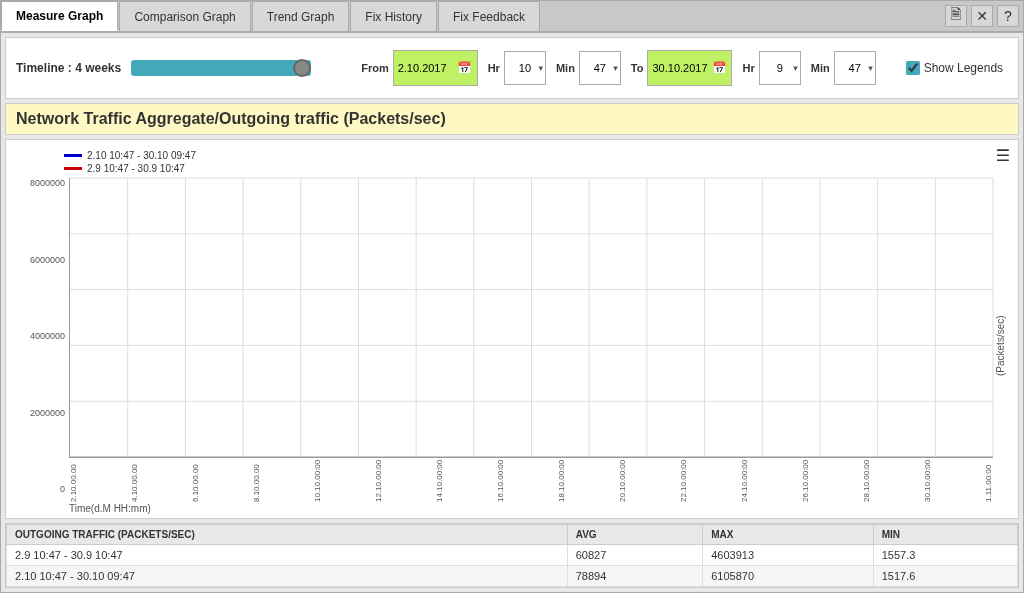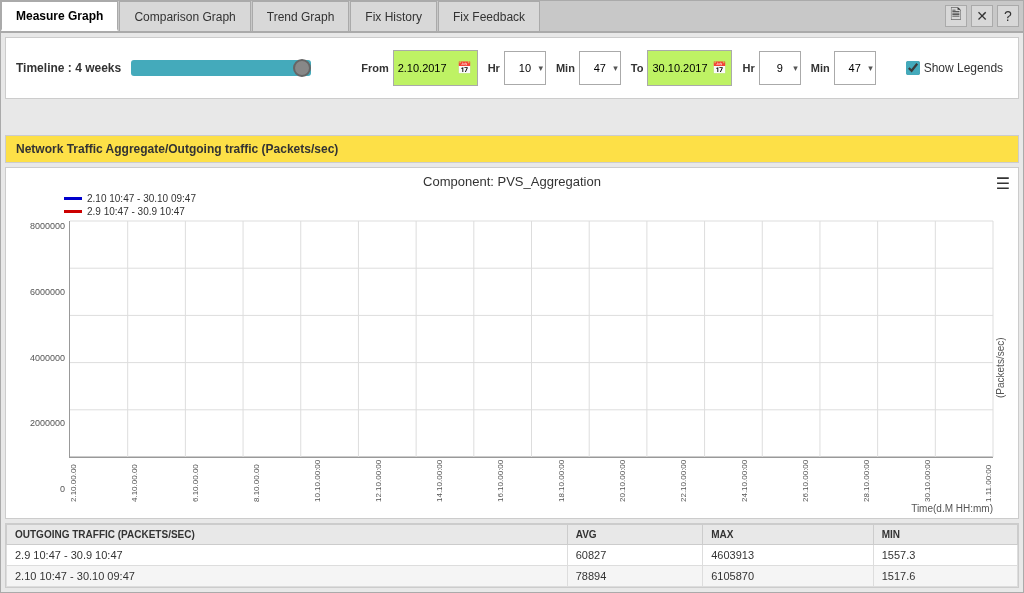--- a/index.html
+++ b/index.html
@@ -27,21 +27,21 @@
     .date-input { width: 85px; height: 36px; border: 1px solid #aaa; background: #bef264; padding: 2px 4px; font-size: 11px; display: flex; align-items: center; justify-content: space-between; }
     .date-cal-icon { color: #666; font-size: 12px; }
     .small-select { width: 42px; height: 34px; border: 1px solid #aaa; background: #fff; padding: 1px 2px; font-size: 11px; appearance: none; -webkit-appearance: none; text-align: center; cursor: pointer; }
     .select-wrapper { position: relative; display: inline-flex; align-items: center; }
     .select-wrapper::after { content: '▾'; position: absolute; right: 3px; font-size: 9px; color: #555; pointer-events: none; }
     .show-legends { display: flex; align-items: center; gap: 4px; margin-left: 20px; }
     .checkbox-blue { width: 14px; height: 14px; accent-color: #4ab; cursor: pointer; }
     .legend-label { font-size: 12px; color: #333; }
 
     
-    .graph-title-bar { background: #fde047; border: 1px solid #ccc; padding: 6px 10px; font-size: 12px; font-weight: bold; color: #333; margin-top: 32px; }
+    .graph-title-bar { background: #fef9c3; border: 1px solid #ccc; padding: 6px 10px; font-size: 16px; font-weight: bold; color: #333; }
 
     
     .chart-container { flex: 1; background: #fff; border: 1px solid #ccc; padding: 6px 8px 4px 8px; display: flex; flex-direction: column; position: relative; min-height: 0; }
     .chart-header { display: flex; justify-content: center; align-items: center; margin-bottom: 4px; position: relative; }
     .chart-title { font-size: 13px; color: #333; font-weight: normal; }
     .hamburger-icon { position: absolute; right: 0; top: 0; cursor: pointer; font-size: 16px; color: #333; }
 
     .chart-legends { display: flex; flex-direction: column; gap: 2px; margin-bottom: 4px; margin-left: 50px; }
     .legend-item { display: flex; align-items: center; gap: 5px; font-size: 10px; color: #333; }
     .legend-color { width: 18px; height: 3px; }
@@ -145,21 +145,20 @@
         <input type="checkbox" class="checkbox-blue" checked="" style="">
         <span class="legend-label">Show Legends</span>
       </div>
     </div>
 
     <div class="graph-title-bar">Network Traffic Aggregate/Outgoing traffic (Packets/sec)</div>
 
     <div class="chart-container">
 
       <div class="chart-header">
-        <span class="chart-title">Component: PVS_Aggregation</span>
         <span class="hamburger-icon">☰</span>
       </div>
 
       <div class="chart-legends">
         <div class="legend-item">
           <div class="legend-color" style="background:#0000cc;"></div>
           <span>2.10 10:47 - 30.10 09:47</span>
         </div>
         <div class="legend-item">
           <div class="legend-color" style="background:#cc0000;"></div>
@@ -265,21 +264,21 @@
             <span style="font-size:8px; color:#555; writing-mode:vertical-lr; transform:rotate(180deg);">18.10.00:00</span>
             <span style="font-size:8px; color:#555; writing-mode:vertical-lr; transform:rotate(180deg);">20.10.00:00</span>
             <span style="font-size:8px; color:#555; writing-mode:vertical-lr; transform:rotate(180deg);">22.10.00:00</span>
             <span style="font-size:8px; color:#555; writing-mode:vertical-lr; transform:rotate(180deg);">24.10.00:00</span>
             <span style="font-size:8px; color:#555; writing-mode:vertical-lr; transform:rotate(180deg);">26.10.00:00</span>
             <span style="font-size:8px; color:#555; writing-mode:vertical-lr; transform:rotate(180deg);">28.10.00:00</span>
             <span style="font-size:8px; color:#555; writing-mode:vertical-lr; transform:rotate(180deg);">30.10.00:00</span>
             <span style="font-size:8px; color:#555; writing-mode:vertical-lr; transform:rotate(180deg);">1.11.00:00</span>
           </div>
 
-          <div style="text-align:right; font-size:10px; color:#555; margin-top:1px;">Time(d.M HH:mm)</div>
+          <div style="text-align:left; font-size:10px; color:#555; margin-top:1px;">Time(d.M HH:mm)</div>
         </div>
 
         <div style="writing-mode:vertical-rl; transform:rotate(180deg); font-size:10px; color:#555; text-align:center; padding:0 2px; white-space:nowrap; margin-right:2px;">(Packets/sec)</div>
       </div>
     </div>
 
     <div class="data-table">
       <table>
         <thead>
           <tr>

